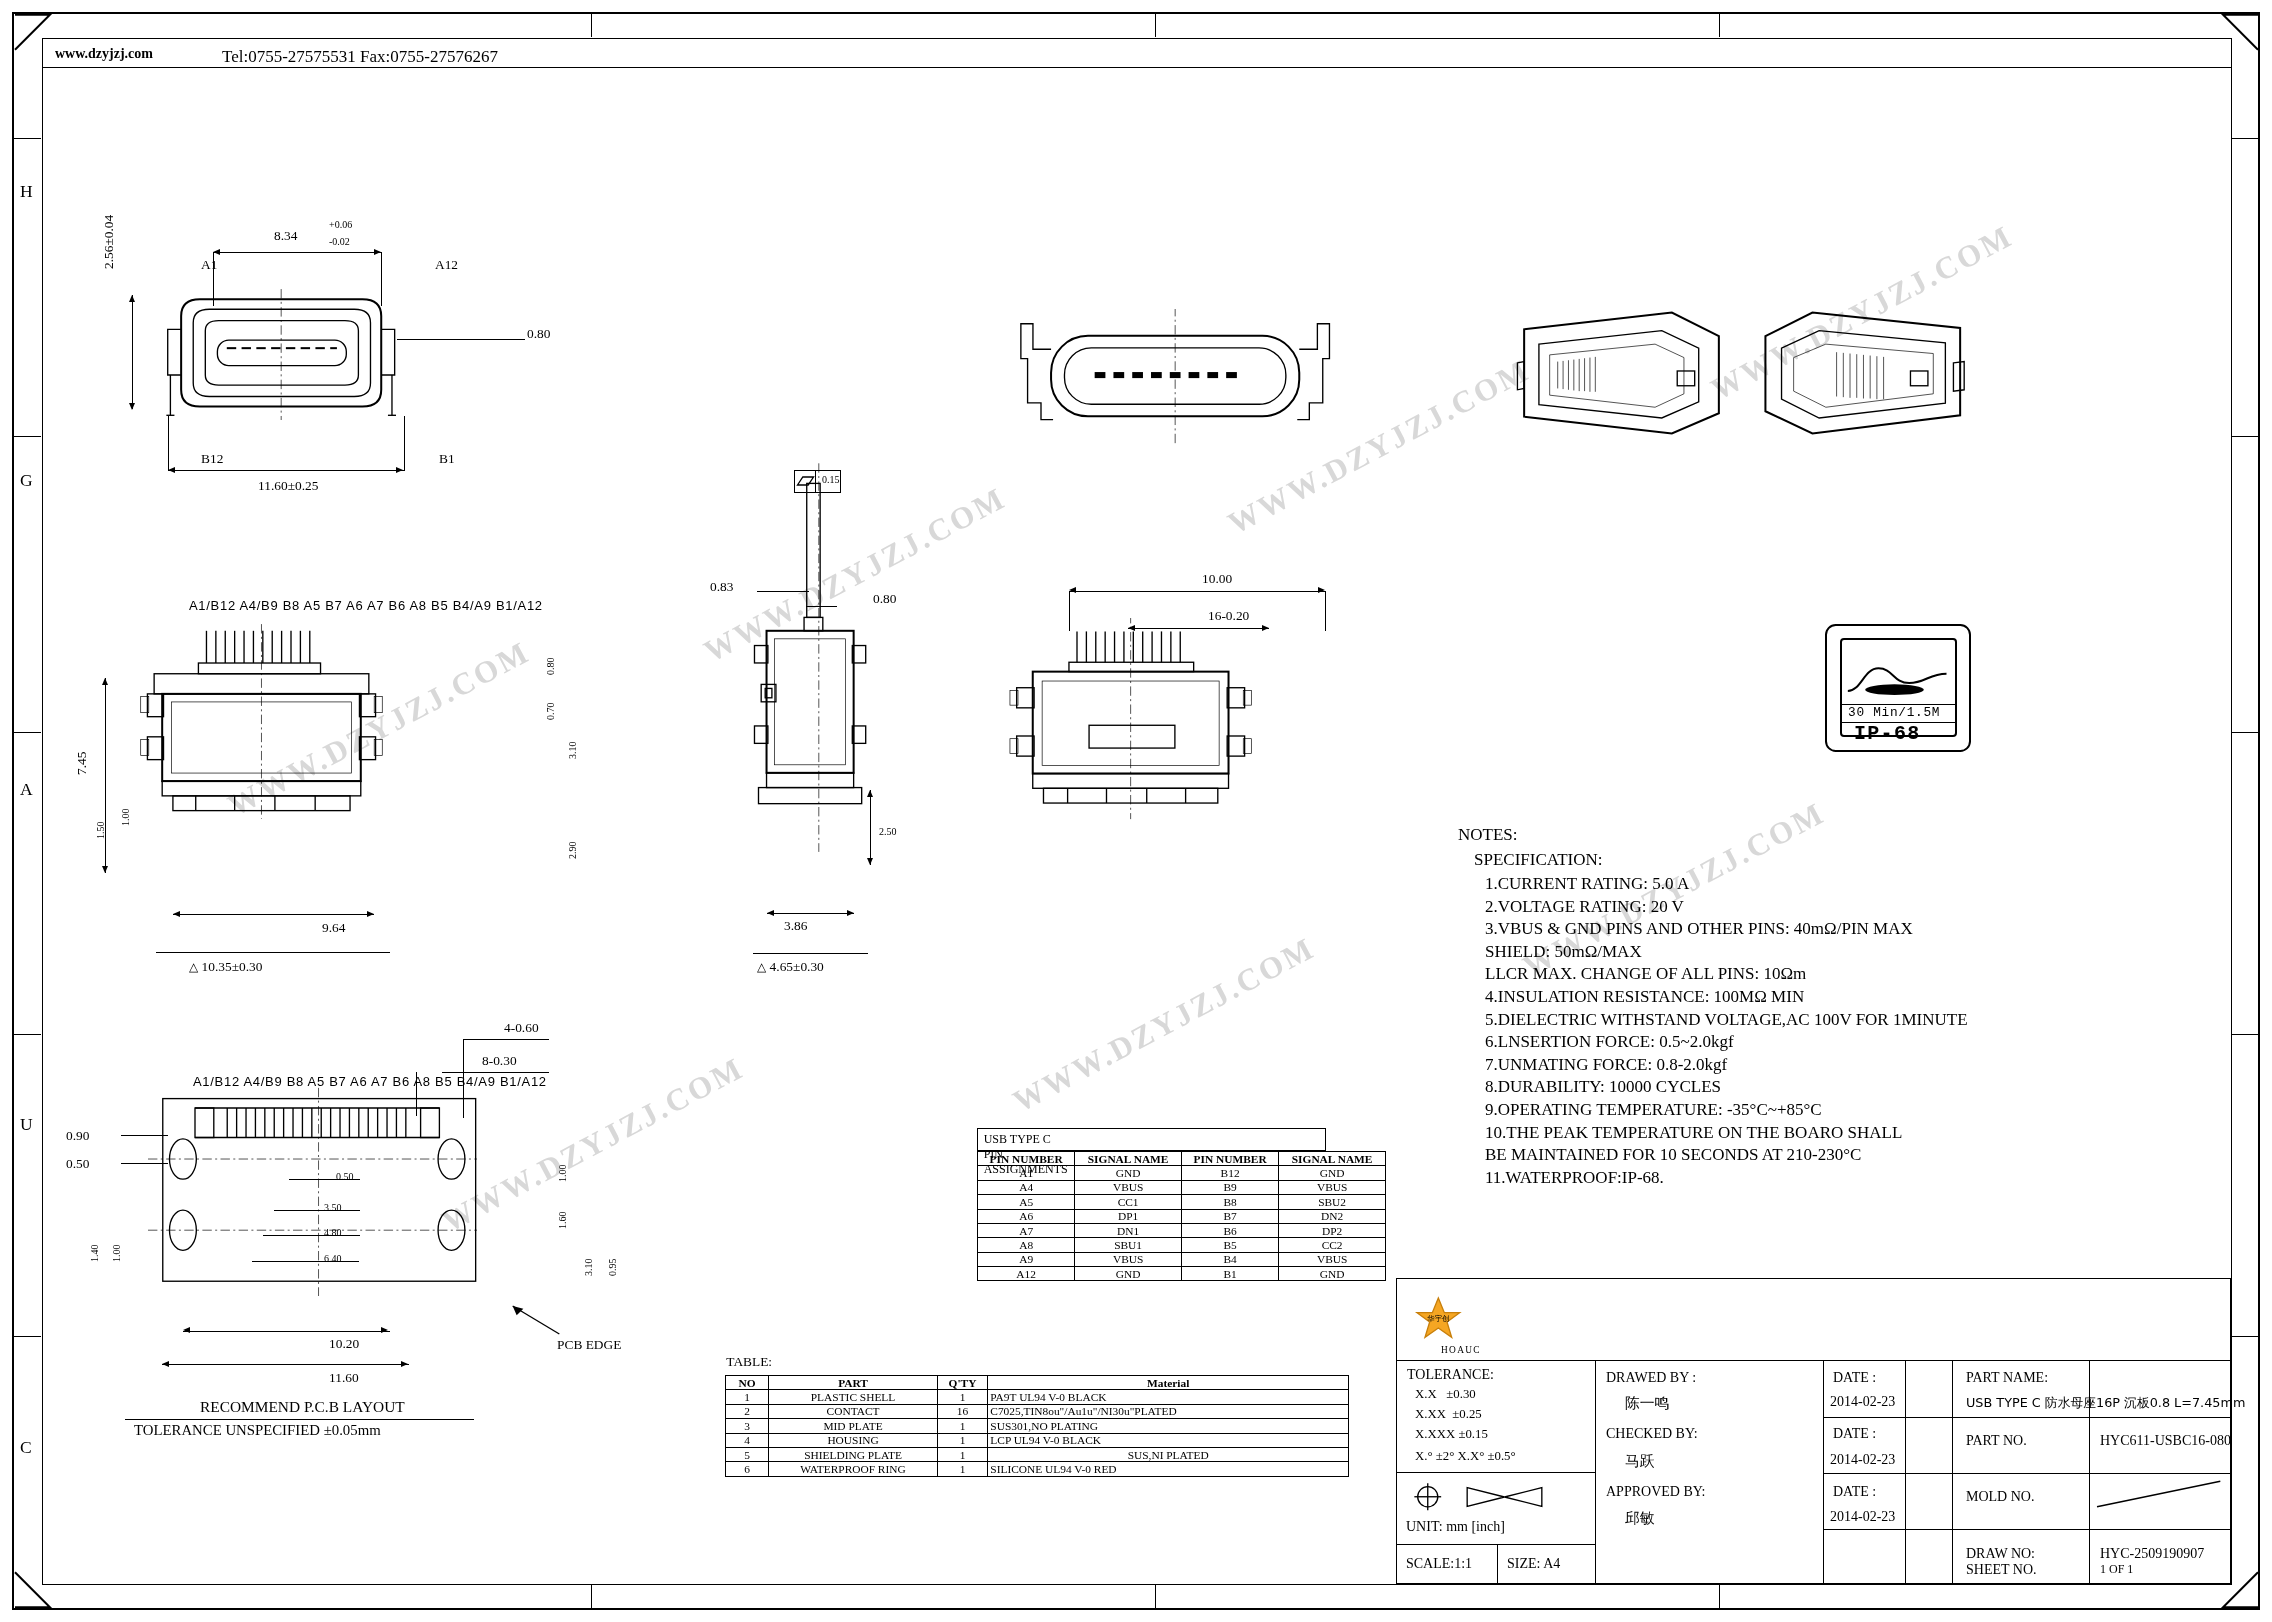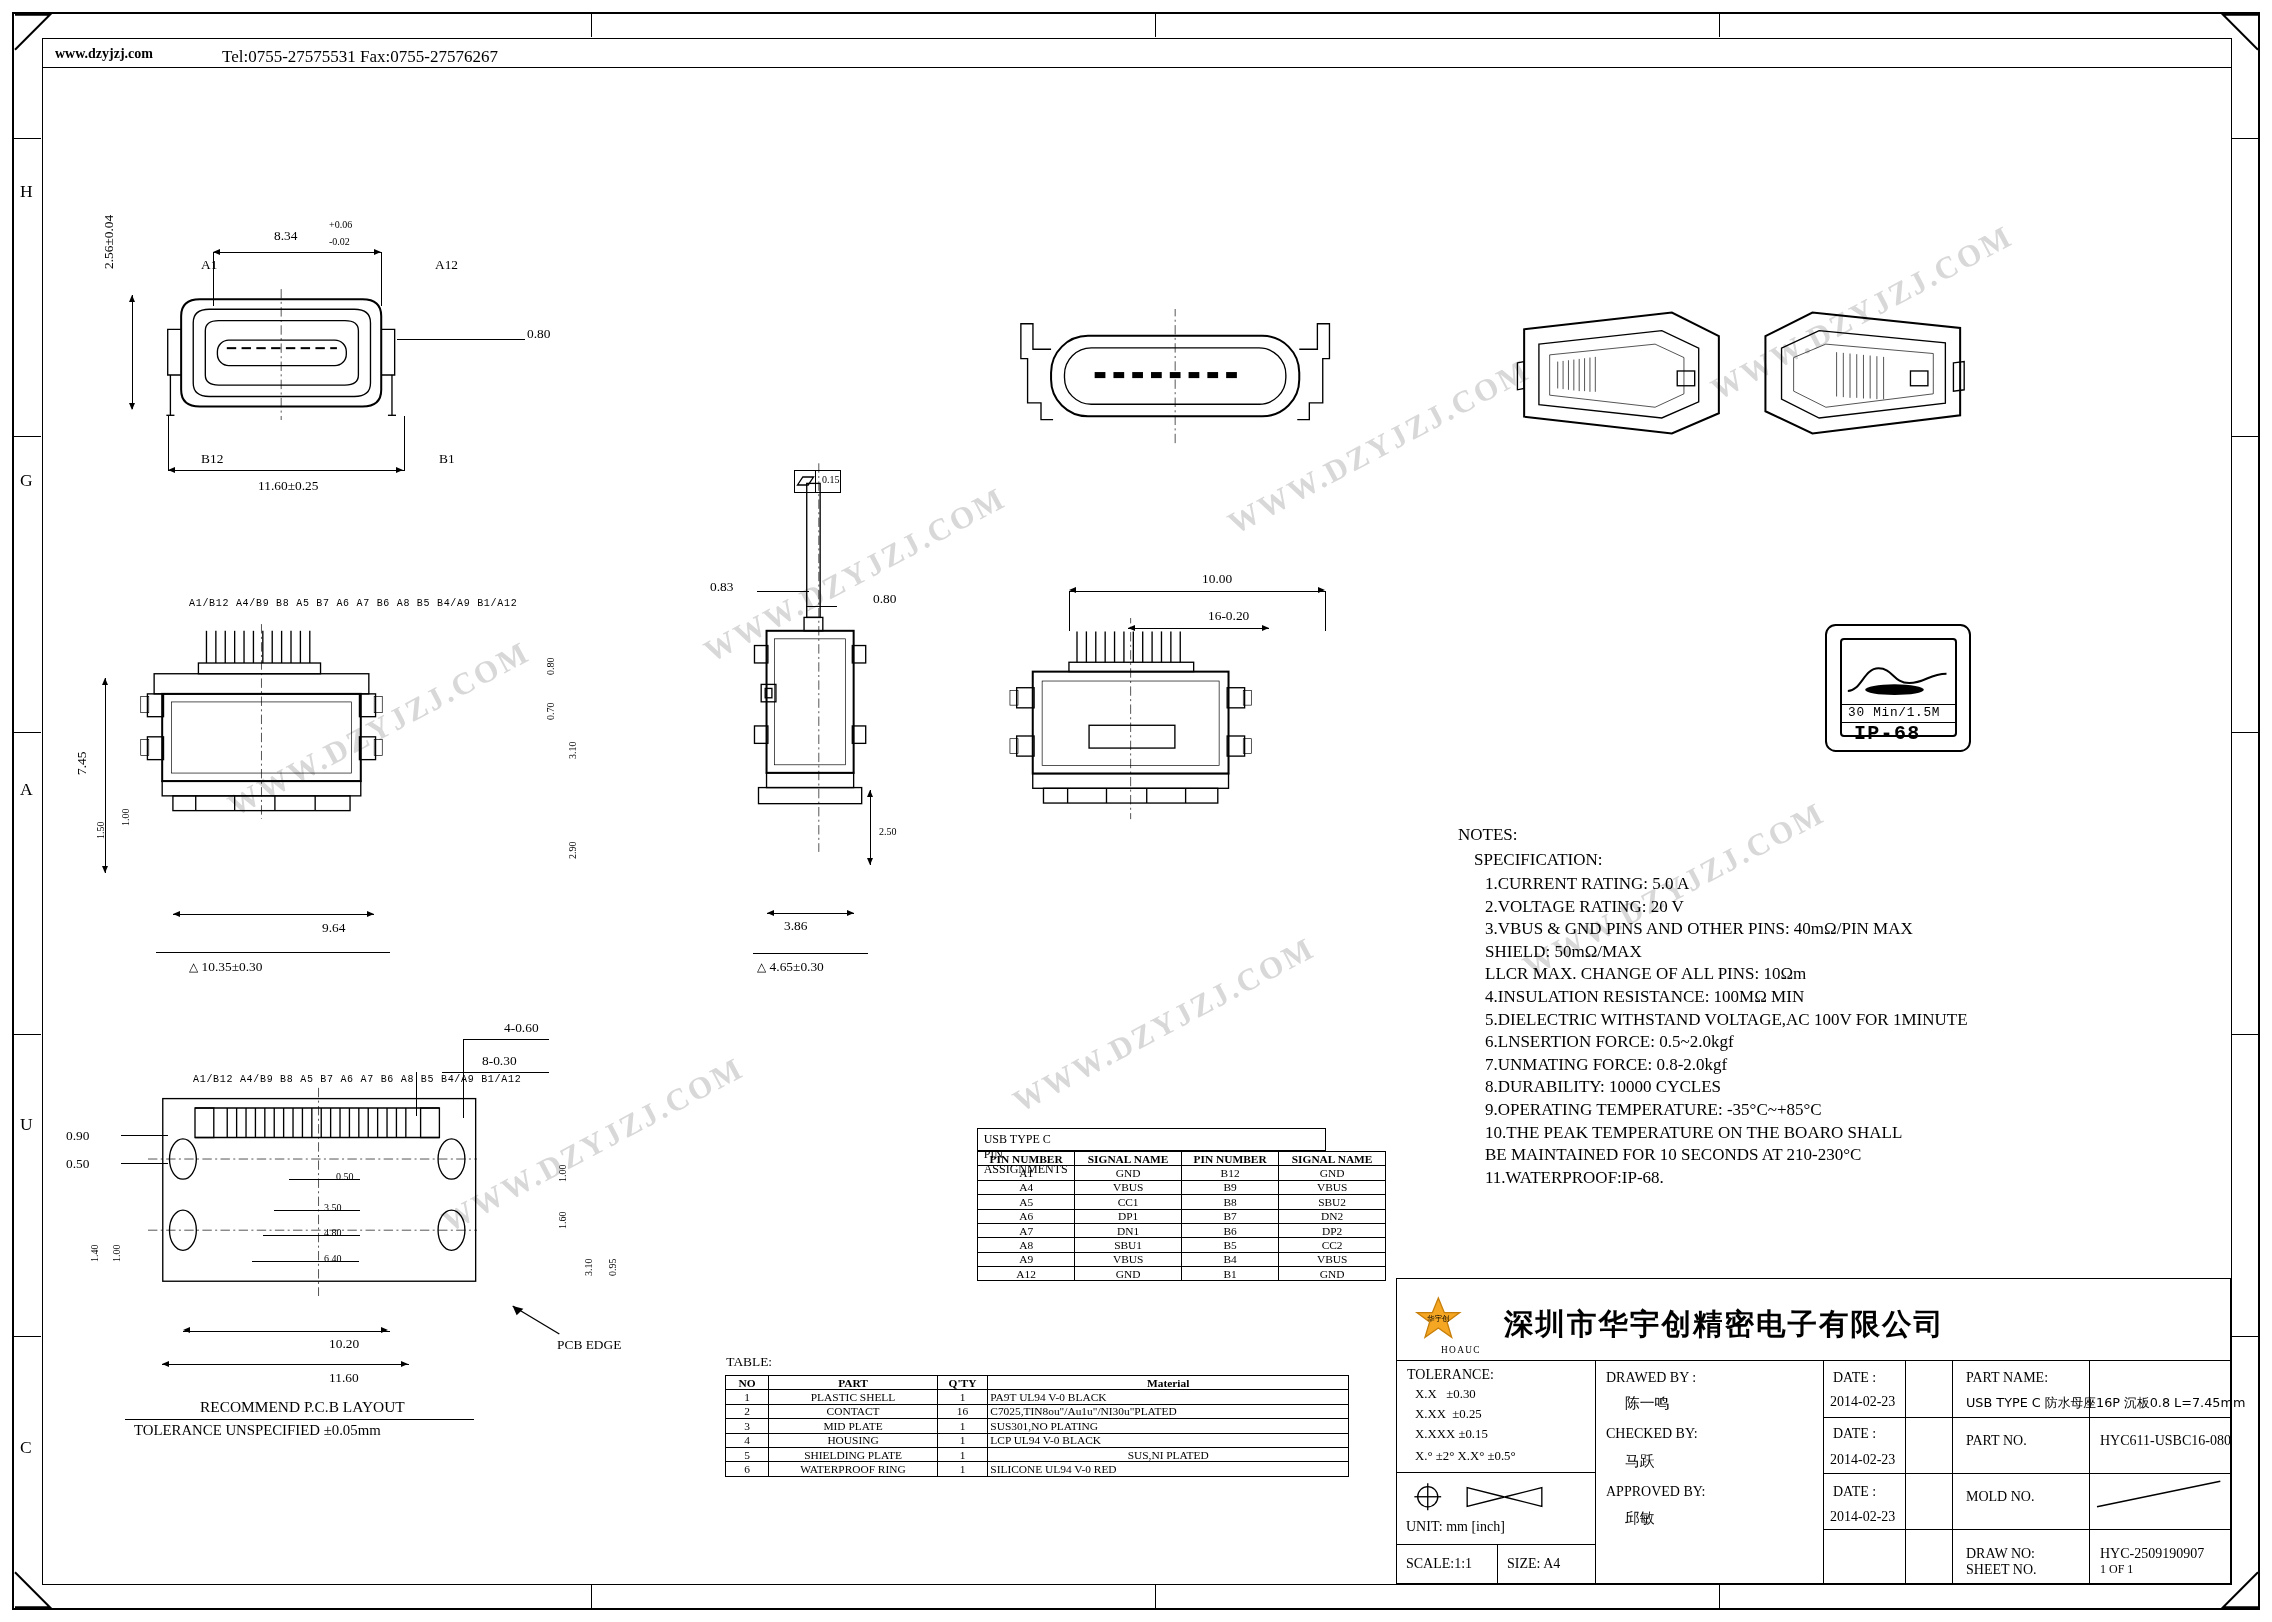--- a/index.html
+++ b/index.html
@@ -25,21 +25,21 @@
   .tbl td,.tbl th{border:0.7px solid #000;font-size:11.4px;font-family:"Liberation Serif",serif;text-align:center;padding:0.7px 2px;white-space:nowrap;}
   .notes{position:absolute;font-size:17px;font-family:"Liberation Serif",serif;line-height:1.33;white-space:nowrap;}
   .title-blk{position:absolute;border:1.3px solid #000;box-sizing:border-box;}
   .cn{font-family:"DejaVu Sans",sans-serif;}
   .arrowL,.arrowR{position:absolute;width:0;height:0;border-top:3.4px solid transparent;border-bottom:3.4px solid transparent;}
   .arrowL{border-right:7.4px solid #000;}
   .arrowR{border-left:7.4px solid #000;}
   .arrowU,.arrowD{position:absolute;width:0;height:0;border-left:3.4px solid transparent;border-right:3.4px solid transparent;}
   .arrowU{border-bottom:7.4px solid #000;}
   .arrowD{border-top:7.4px solid #000;}
-  .pinlbl{position:absolute;font-size:10px;font-family:Liberation Mono, monospace;white-space:nowrap;text-align:right;}
+  .pinlbl{position:absolute;font-size:13px;font-family:Liberation Sans, sans-serif;white-space:nowrap;text-align:right;}
 </style>
 </head>
 <body>
 
 <div class="sheet">
 
   <div class="outer-frame"></div>
   <div class="inner-frame"></div>
 
   <svg width="2273" height="1622" style="position:absolute;left:0;top:0;pointer-events:none" viewBox="0 0 3385 2416">
@@ -607,21 +607,20 @@
     </div>
 
   <div class="title-blk" style="left:1396px;top:1278px;width:835px;height:306px;"></div>
 
   <div class="ln lnh thick" style="left:1396px;top:1360px;width:835px;height:1.3px;"></div>
   <svg width="52" height="52" style="position:absolute;left:1413px;top:1294px;" viewBox="0 0 78 78">
     <polygon points="38,6 47,28 70,28 51,42 58,65 38,51 18,65 25,42 6,28 29,28" fill="#f5a623" stroke="#c87f0a" stroke-width="2"></polygon>
     <text x="38" y="40" font-size="11" text-anchor="middle" fill="#000" font-family="DejaVu Sans">华宇创</text>
   </svg>
   <div style="position:absolute;left:1413px;top:1345px;font-size:9.4px;font-family:'Liberation Serif',serif;letter-spacing:1.3px;margin-left:28px;">HOAUC</div>
-  <div class="cn" style="position:absolute;left:1504px;top:1305px;font-size:29.5px;font-weight:bold;letter-spacing:2px;">深圳市华宇创精密电子有限公司</div>
 
   <div class="ln lnv thick" style="left:1595px;top:1360px;height:224px;width:1.3px;"></div>
   <div class="ln lnv thick" style="left:1823px;top:1360px;height:224px;width:1.3px;"></div>
   <div class="ln lnv thick" style="left:1905px;top:1360px;height:224px;width:1.3px;"></div>
   <div class="ln lnv thick" style="left:1952px;top:1360px;height:224px;width:1.3px;"></div>
   <div class="ln lnv thick" style="left:2089px;top:1360px;height:224px;width:1.3px;"></div>
   <div class="ln lnh thick" style="left:1823px;top:1417px;width:408px;height:1.3px;"></div>
   <div class="ln lnh thick" style="left:1823px;top:1473px;width:408px;height:1.3px;"></div>
   <div class="ln lnh thick" style="left:1823px;top:1529px;width:408px;height:1.3px;"></div>
   <div class="ln lnh thick" style="left:1396px;top:1472px;width:199px;height:1.3px;"></div>

